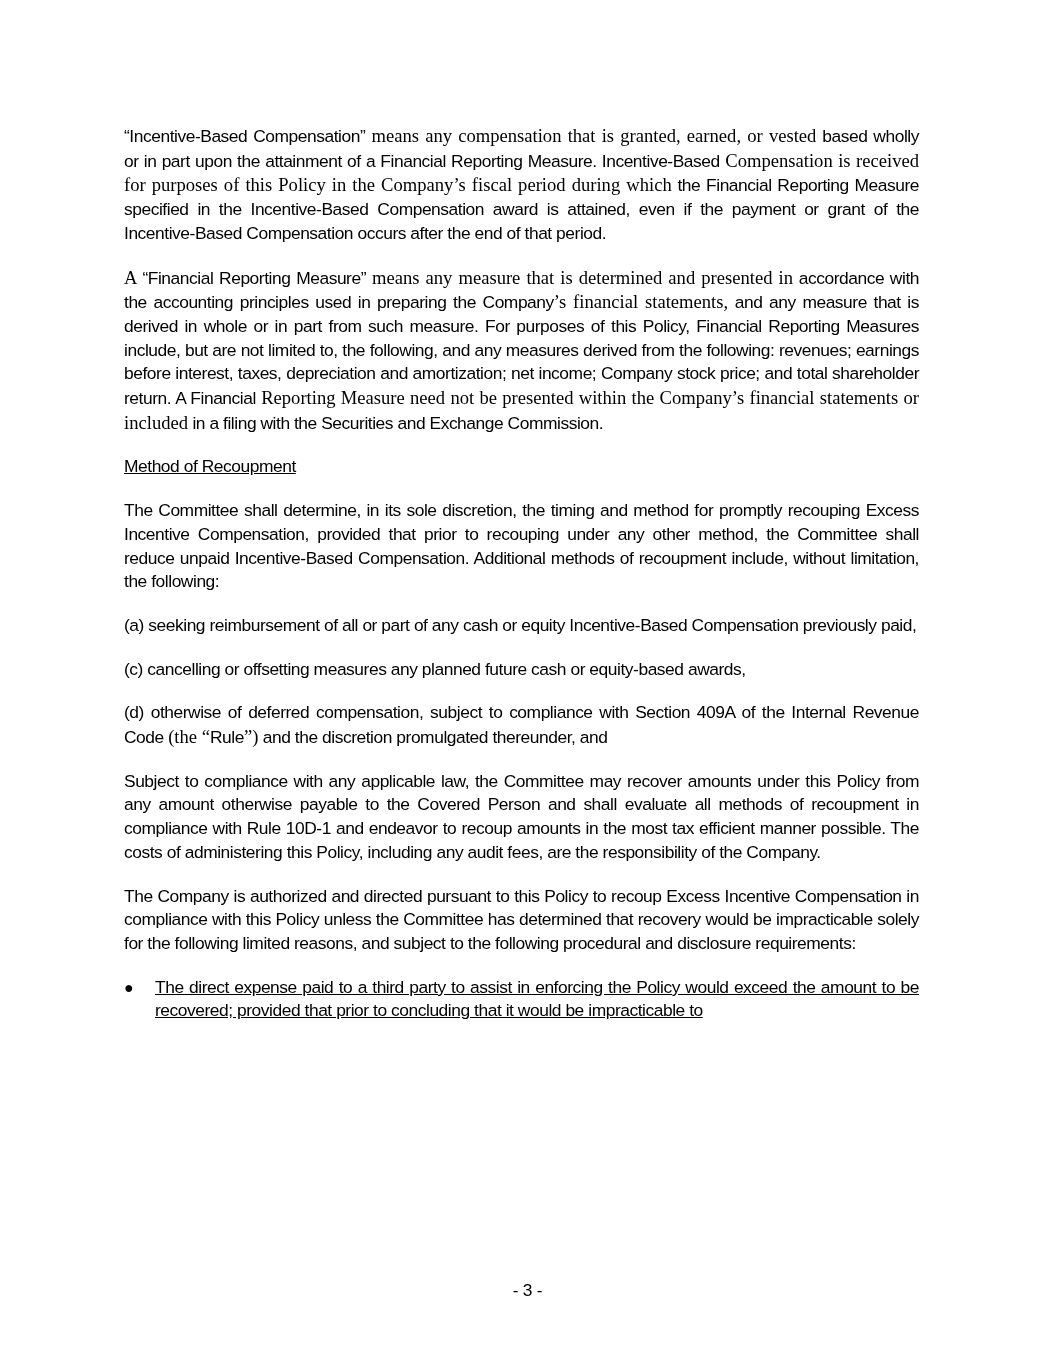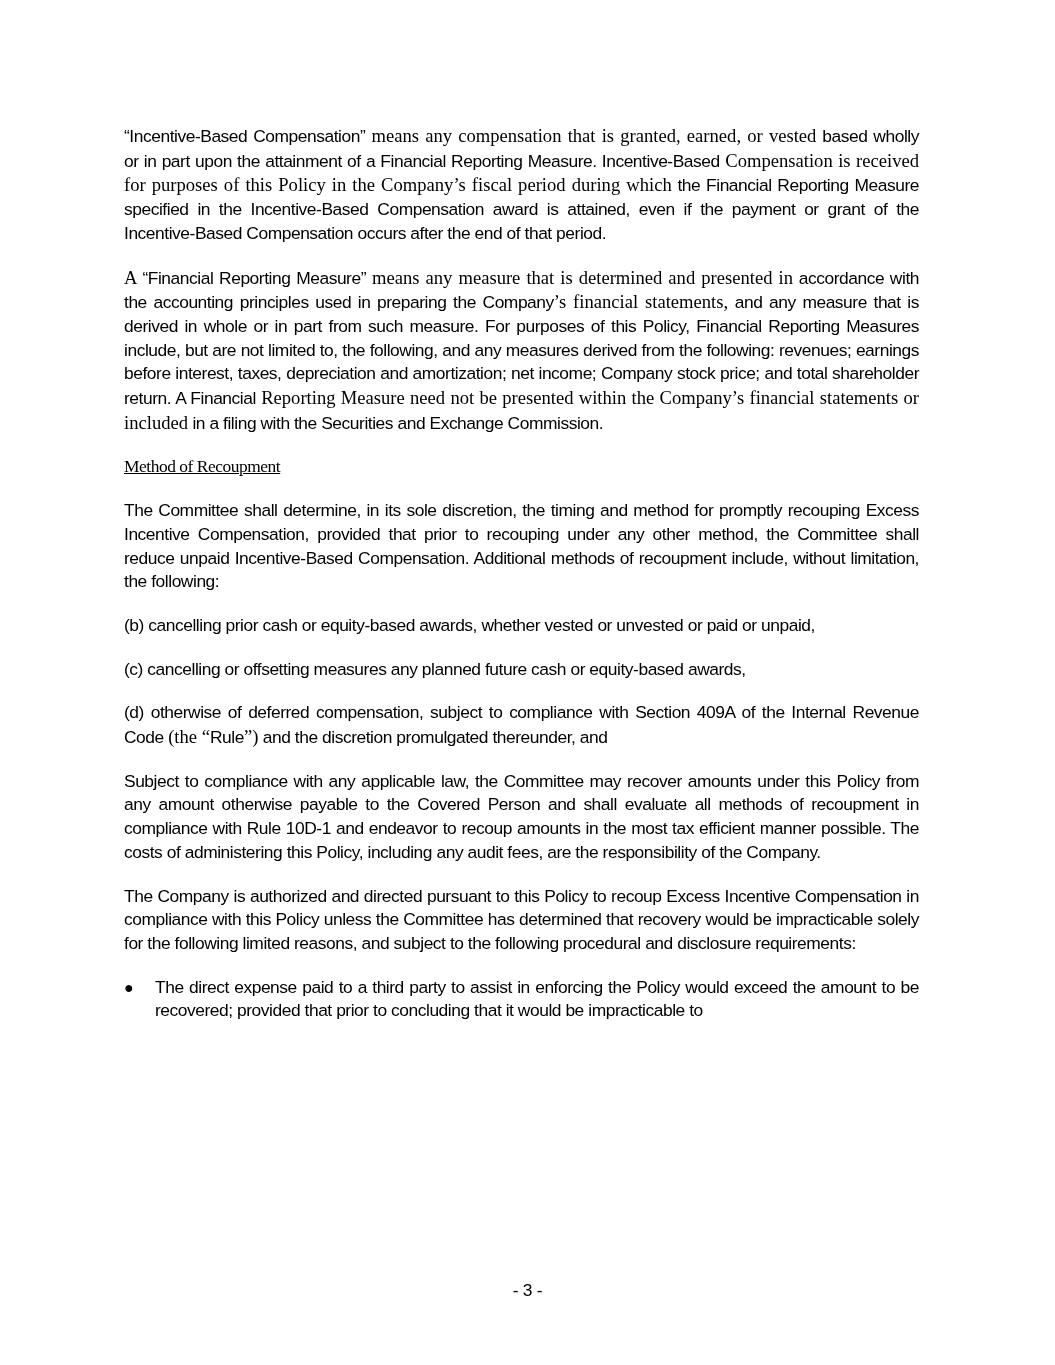--- a/index.html
+++ b/index.html
@@ -1,43 +1,43 @@
 <!DOCTYPE html>
 <html><head>
 <meta charset="utf-8">
 <style>
   html, body { margin: 0; padding: 0; background: #ffffff; }
   body { width: 1055px; height: 1365px; position: relative; overflow: hidden; color: #000; }
   .page { position: absolute; left: 124px; top: 124px; width: 807px; }
   .p { font-family: "Liberation Sans", sans-serif; font-size: 17.4px; line-height: 23.7px; text-align: justify; margin: 0 12px 20px 0; letter-spacing: -0.45px; }
   .ser { font-family: "Liberation Serif", serif; font-size: 18.6px; letter-spacing: 0; }
-  .heading { font-family: Liberation Serif, serif; font-size: 17.4px; line-height: 23.7px; text-decoration: underline; margin: 0 0 20px 0; letter-spacing: -0.45px; }
+  .heading { font-family: Liberation Sans, sans-serif; font-size: 17.4px; line-height: 23.7px; text-decoration: underline; margin: 0 0 20px 0; letter-spacing: -0.45px; }
   .bullet { display: flex; align-items: flex-start; }
   .bullet-dot { width: 31px; flex: 0 0 31px; font-size: 16px; line-height: 23.7px; }
-  .bullet-text { flex: 1; }
+  .bullet-text { flex: 1; text-decoration: underline; }
   .footer { position: absolute; top: 1280px; left: 0; width: 1055px; text-align: center; font-family: "Liberation Sans", sans-serif; font-size: 17.4px; letter-spacing: -0.3px; }
 </style>
 </head>
 <body>
 
 <div class="page">
 
   <p class="p">
     <span>“Incentive-Based Compensation”</span><span class="ser"> means any compensation that is granted, earned, or vested</span><span> based wholly or in part upon the attainment of a Financial Reporting Measure.  Incentive-Based</span><span class="ser"> Compensation is received for purposes of this Policy in the Company’s fiscal period during which</span><span> the Financial Reporting Measure specified in the Incentive-Based Compensation award is attained, even if the payment or grant of the Incentive-Based Compensation occurs after the end of that period.</span>
   </p>
 
   <p class="p">
     <span class="ser">A </span><span>“Financial Reporting Measure”</span><span class="ser"> means any measure that is determined and presented in</span><span> accordance with the accounting principles used in preparing the Company</span><span class="ser">’s financial statements,</span><span> and any measure that is derived in whole or in part from such measure.  For purposes of this Policy, Financial Reporting Measures include, but are not limited to, the following, and any measures derived from the following:  revenues; earnings before interest, taxes, depreciation and amortization; net income; Company stock price; and total shareholder return.  A Financial</span><span class="ser"> Reporting Measure need not be presented within the Company’s financial statements or included</span><span> in a filing with the Securities and Exchange Commission.</span>
   </p>
 
   <p class="heading">Method of Recoupment</p>
 
   <p class="p">The Committee shall determine, in its sole discretion, the timing and method for promptly recouping Excess Incentive Compensation, provided that prior to recouping under any other method, the Committee shall reduce unpaid Incentive-Based Compensation. Additional methods of recoupment include, without limitation, the following:</p>
 
-  <p class="p">(b) cancelling prior cash or equity-based awards, whether vested or unvested or paid or unpaid,</p>
+  <p class="p">(a) seeking reimbursement of all or part of any cash or equity Incentive-Based Compensation previously paid,</p>
   <p class="p">(c) cancelling or offsetting measures any planned future cash or equity-based awards,</p>
   <p class="p">
     <span>(d) otherwise of deferred compensation, subject to compliance with Section 409A of the Internal Revenue Code </span><span class="ser">(the “</span><span>Rule</span><span class="ser">”)</span><span> and the discretion promulgated thereunder, and</span>
   </p>
 
   <p class="p">Subject to compliance with any applicable law, the Committee may recover amounts under this Policy from any amount otherwise payable to the Covered Person and shall evaluate all methods of recoupment in compliance with Rule 10D-1 and endeavor to recoup amounts in the most tax efficient manner possible.  The costs of administering this Policy, including any audit fees, are the responsibility of the Company.</p>
 
   <p class="p">The Company is authorized and directed pursuant to this Policy to recoup Excess Incentive Compensation in compliance with this Policy unless the Committee has determined that recovery would be impracticable solely for the following limited reasons, and subject to the following procedural and disclosure requirements:</p>
 
   <div class="p bullet">

